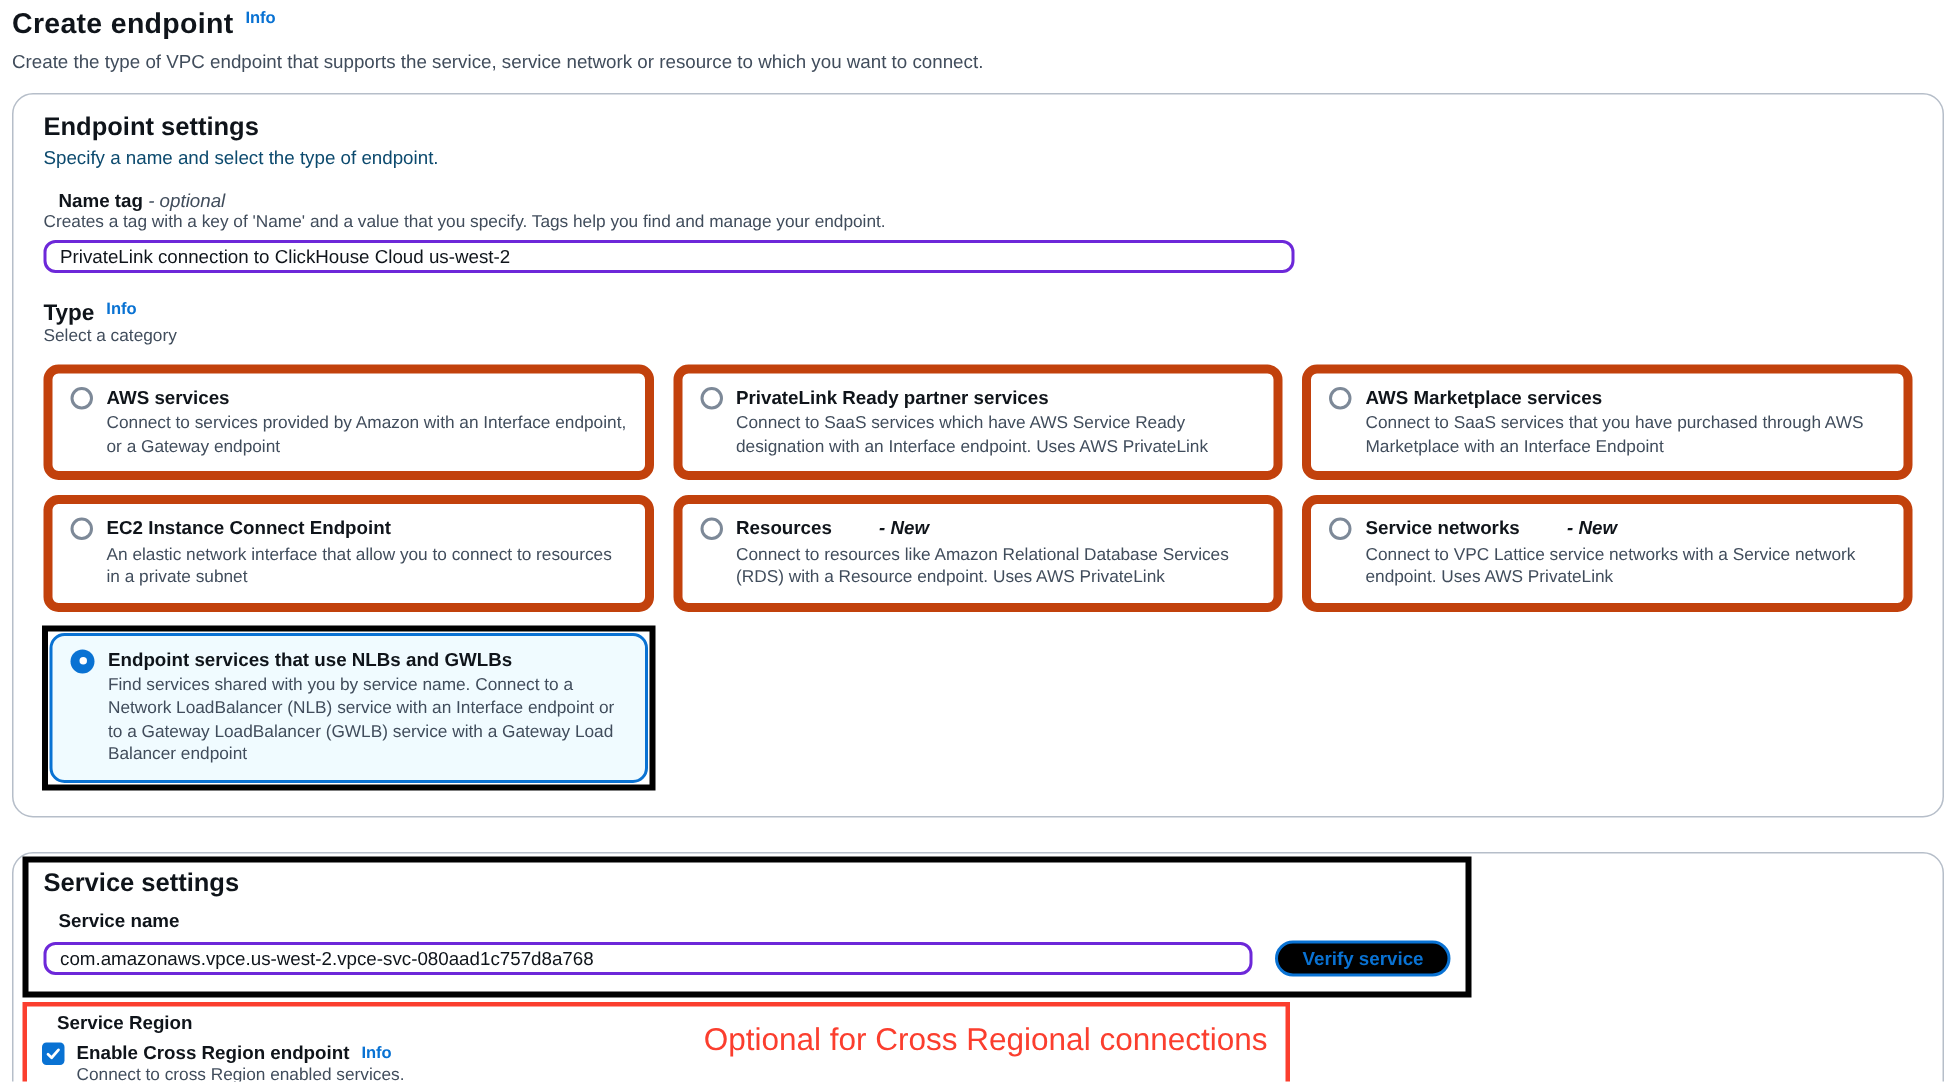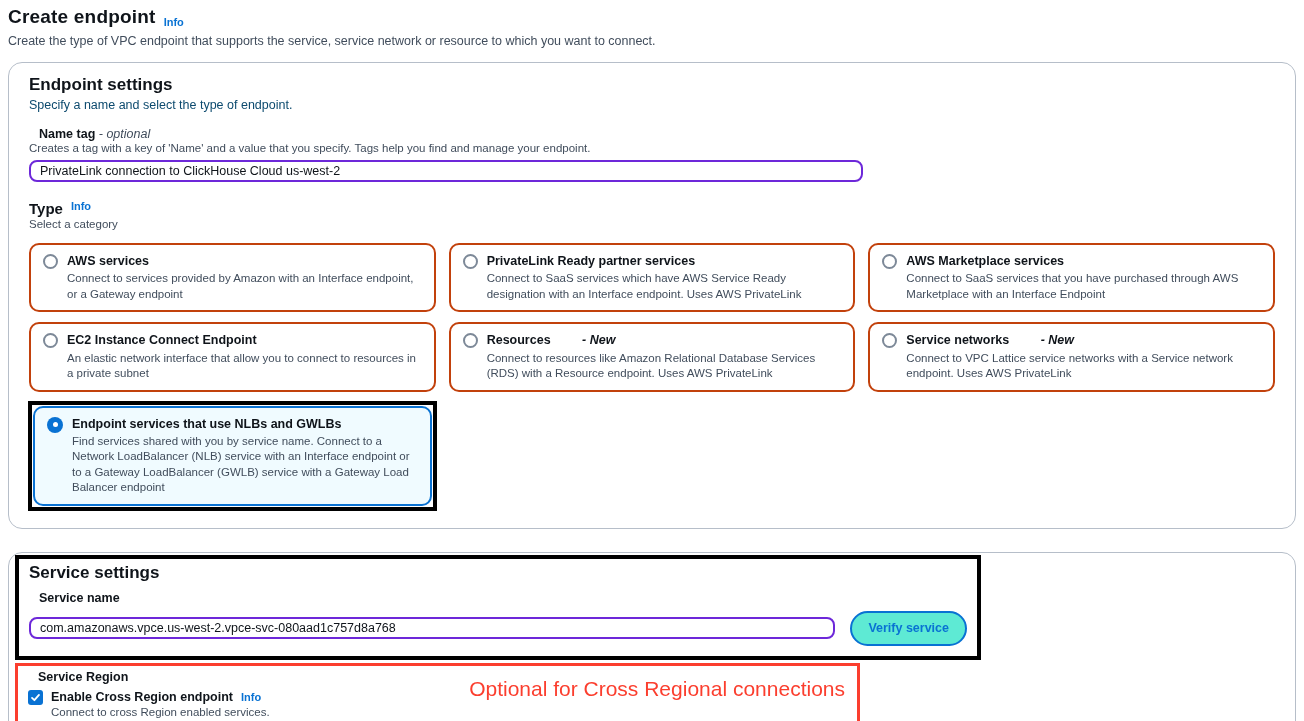--- a/index.html
+++ b/index.html
@@ -3,21 +3,21 @@
 <meta charset="utf-8">
 <style>
   * { box-sizing: border-box; margin: 0; padding: 0; }
   html, body { width: 1304px; height: 721px; background: #ffffff; overflow: hidden; }
   body { font-family: "Liberation Sans", "DejaVu Sans", sans-serif; color: #0f141a; }
 
   .page { width: 1304px; padding: 4px 8px 0 8px; }
 
   
   .page-header { padding-left: 0; }
-  .title-row { display: flex; align-items: flex-end; gap: 8px; padding-top: 2px; }
+  .title-row { display: flex; align-items: flex-start; gap: 8px; padding-top: 2px; }
   .page-title { font-size: 19px; font-weight: bold; letter-spacing: .2px; }
   .info-link { color: #0972d3; font-size: 11px; font-weight: bold; text-decoration: none; cursor: pointer; }
   .page-desc { font-size: 12.5px; color: #414d5c; margin-top: 6px; }
 
   
   .card { background: #fff; border: 1px solid #b6bec9; border-radius: 14px; margin-top: 14px; }
   .card-1 { padding: 12px 20px 18px 20px; }
   .card-2 { padding: 2px 12px 12px 6px; margin-top: 23px; }
   .card-h2 { font-size: 17px; font-weight: bold; }
   .card-sub { font-size: 12.5px; color: #0c4a6e; margin-top: 3px; }
@@ -31,21 +31,21 @@
     border: 2px solid #6d28d9; border-radius: 8px;
     background: #fff; display: flex; align-items: center;
     padding: 0 9px; font-size: 12.5px; color: #0f141a; white-space: nowrap; overflow: hidden;
   }
 
   
   .type-heading { display: flex; align-items: flex-start; gap: 8px; margin-top: 18px; }
   .type-title { font-size: 15px; font-weight: bold; }
   .tile-grid { display: grid; grid-template-columns: repeat(3, 1fr); column-gap: 13px; row-gap: 10px; margin-top: 13px; }
   .tile {
-    border: 2px solid #c2410c; border-radius: 10px; background: #fff;
+    border: 6px solid #c2410c; border-radius: 10px; background: #fff;
     padding: 8px 12px; display: flex; gap: 9px; cursor: pointer;
   }
   .tile-selected { border: 2px solid #0972d3; background: #f0fbff; }
   .radio {
     width: 15px; height: 15px; min-width: 15px; border-radius: 50%;
     border: 2px solid #7d8998; background: #fff; margin-top: 1px; position: relative;
   }
   .radio-on { border: none; background: #0972d3; width: 16px; height: 16px; min-width: 16px; }
   .radio-on::after { content: ""; position: absolute; left: 5.5px; top: 5.5px; width: 5px; height: 5px; border-radius: 50%; background: #fff; }
   .tile-title { font-size: 12.5px; font-weight: bold; line-height: 1.3; }
@@ -53,22 +53,22 @@
   .new-suffix { font-style: italic; margin-left: 28px; }
 
   .black-annot-tile { border: 4px solid #000; margin: -1px; }
   .black-annot-tile .tile-selected { margin: 1px; }
 
   
   .black-annot-box { border: 4px solid #000; width: 966px; padding: 4px 10px 10px 10px; }
   .service-row { display: flex; align-items: center; gap: 15px; margin-top: 6px; }
   .service-input { margin-top: 0; width: 830px; }
   .verify-btn {
-    border: 2px solid #0972d3; color: #0972d3; background: #5eead4; font-weight: bold;
-    font-size: 12.5px; border-radius: 999px; padding: 3px 16px; height: 35px; cursor: pointer;
+    border: 2px solid #0972d3; color: #0972d3; background: #000000; font-weight: bold;
+    font-size: 12.5px; border-radius: 999px; padding: 3px 16px; height: 24px; cursor: pointer;
     font-family: "Liberation Sans", sans-serif; white-space: nowrap;
   }
 
   .red-annot-box { border: 3px solid #fb3e2e; width: 845px; margin-top: 3px; padding: 2px 0 7px 10px; position: relative; }
   .red-annot-box .field-label { margin-top: 2px; }
   .checkbox-row { display: flex; align-items: center; gap: 8px; margin-top: 6px; }
   .checkbox { width: 15px; height: 15px; background: #0972d3; border-radius: 3px; display: flex; align-items: center; justify-content: center; cursor: pointer; }
   .checkbox-label { font-size: 12.5px; font-weight: bold; }
   .checkbox-helper { font-size: 11.5px; color: #414d5c; margin: 1px 0 0 23px; }
   .annotation-text {

